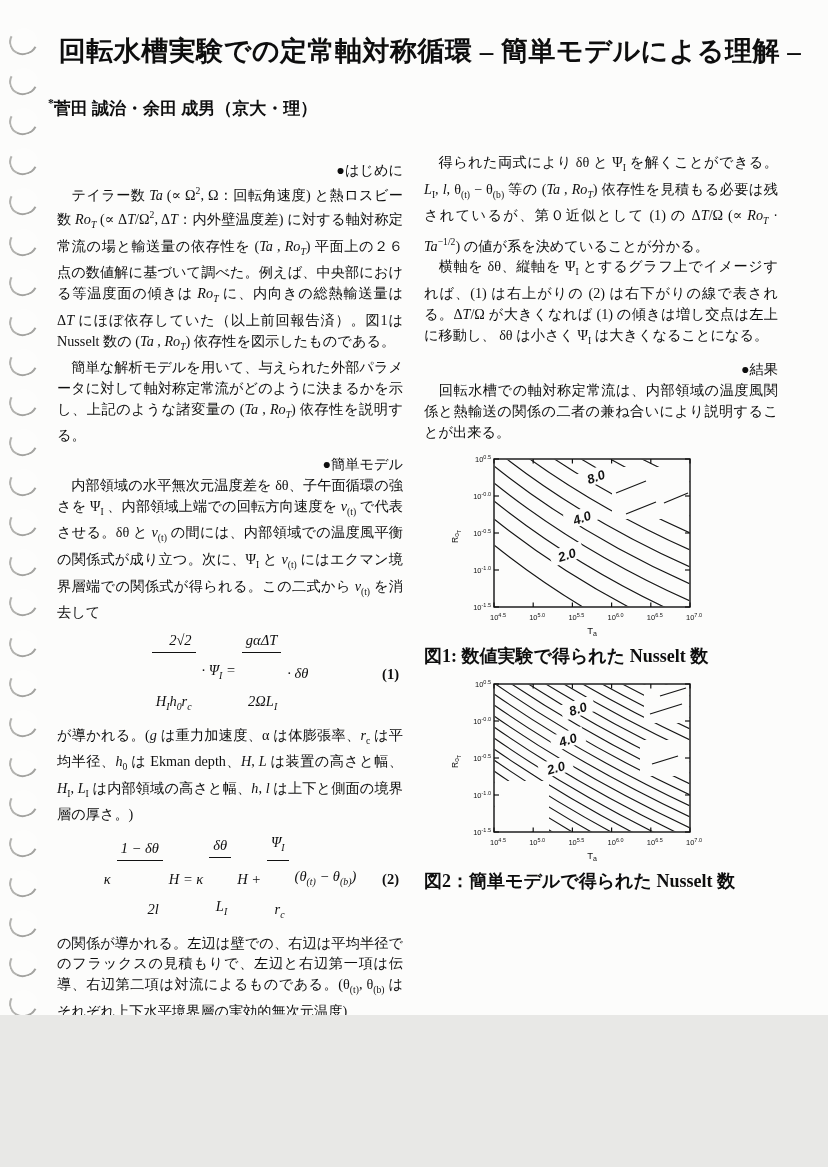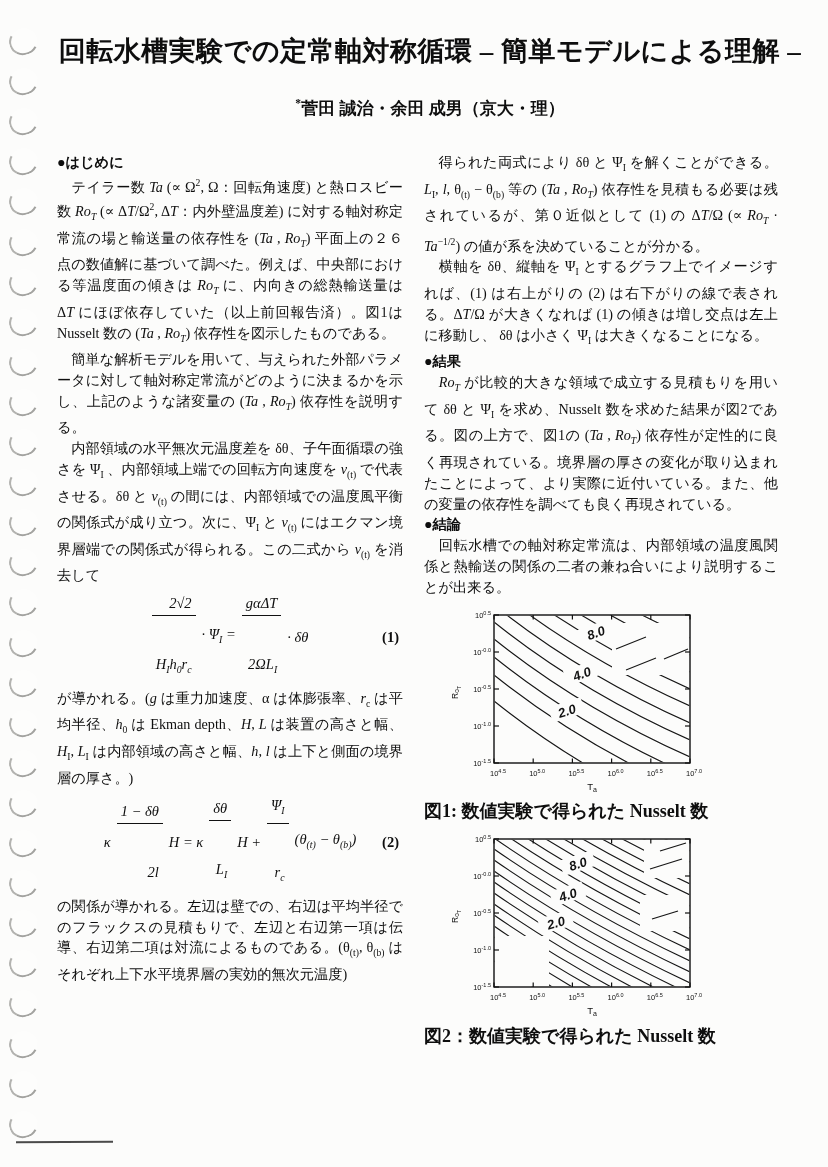--- a/index.html
+++ b/index.html
@@ -1,42 +1,42 @@
 <!DOCTYPE html>
 <html><head>
 <meta charset="utf-8">
 <style>
   html,body{margin:0;padding:0;background:#e8e8e6;}
   .page{
-    position:relative;width:828px;height:1167px;margin:0 auto;
+    position:relative;width:828px;height:1015px;margin:0 auto;
     background:#fcfcfb;color:#0e0e0e;overflow:hidden;
     font-family:"Liberation Serif","DejaVu Serif",serif;
   }
   
   .hole{
     position:absolute;left:9px;width:25px;height:23px;border-radius:50%;
     border:2.4px solid transparent;
     border-left-color:#b3b3b0;border-bottom-color:#a3a3a0;
     transform:rotate(-18deg);
     background:#fdfdfc;
   }
   .scanline{position:absolute;left:16px;top:1141px;width:97px;height:2px;background:#4a4a4a;transform:rotate(-0.4deg);}
   .title{
     position:absolute;top:33px;left:48px;right:16px;text-align:center;
     font-size:27px;font-weight:600;letter-spacing:0.5px;white-space:nowrap;
   }
   .authors{
-    position:absolute;top:97px;left:48px;right:16px;text-align:center;
+    position:absolute;top:97px;left:48px;right:16px;text-align:left;
     font-size:17px;font-weight:600;
   }
   .col{position:absolute;top:152px;font-size:14.2px;line-height:20.8px;text-align:justify;}
   .col-left{left:57px;width:346px;}
   .col-right{left:424px;width:354px;}
   .col p{margin:0;}
-  .col p.sect{font-weight:700;text-align:left;}
+  .col p.sect{font-weight:400;text-align:right;margin-top:8px;}
   i{font-style:italic;}
   sub{font-size:0.68em;}
   sup{font-size:0.68em;}
   
   .equation{
     position:relative;display:flex;align-items:center;justify-content:center;
     margin:7px 0 7px 0;font-size:14.5px;min-height:44px;font-style:italic;
   }
   .equation .eqpart{margin:0 3px;white-space:nowrap;}
   .frac{display:inline-block;vertical-align:middle;text-align:right;margin:0 3px;}
@@ -85,20 +85,21 @@
     </div>
   <div class="scanline"></div>
 
   <div class="title">回転水槽実験での定常軸対称循環 – 簡単モデルによる理解 –</div>
   <div class="authors"><sup>*</sup>菅田 誠治・余田 成男（京大・理）</div>
 
   <div class="col col-left">
     <p class="sect">●はじめに</p>
     <p>　テイラー数 <i>Ta</i> (∝ Ω<sup>2</sup>, Ω：回転角速度) と熱ロスビー数 <i>Ro<sub>T</sub></i> (∝ Δ<i>T</i>/Ω<sup>2</sup>, Δ<i>T</i>：内外壁温度差) に対する軸対称定常流の場と輸送量の依存性を (<i>Ta</i> , <i>Ro<sub>T</sub></i>) 平面上の２６点の数値解に基づいて調べた。例えば、中央部における等温度面の傾きは <i>Ro<sub>T</sub></i> に、内向きの総熱輸送量は Δ<i>T</i> にほぼ依存していた（以上前回報告済）。図1は Nusselt 数の (<i>Ta</i> , <i>Ro<sub>T</sub></i>) 依存性を図示したものである。</p>
     <p>　簡単な解析モデルを用いて、与えられた外部パラメータに対して軸対称定常流がどのように決まるかを示し、上記のような諸変量の (<i>Ta</i> , <i>Ro<sub>T</sub></i>) 依存性を説明する。</p>
+    <p class="sect">●簡単モデル</p>
     <p>　内部領域の水平無次元温度差を δθ、子午面循環の強さを Ψ<sub>I</sub> 、内部領域上端での回転方向速度を <i>v</i><sub>(t)</sub> で代表させる。δθ と <i>v</i><sub>(t)</sub> の間には、内部領域での温度風平衡の関係式が成り立つ。次に、Ψ<sub>I</sub> と <i>v</i><sub>(t)</sub> にはエクマン境界層端での関係式が得られる。この二式から <i>v</i><sub>(t)</sub> を消去して</p>
 
     <div class="equation">
       <span class="frac">
         <span class="num">2√2</span>
         <span class="den"><i>H</i><sub>I</sub><i>h</i><sub>0</sub><i>r</i><sub>c</sub></span>
       </span>
       <span class="eqpart">· Ψ<sub>I</sub> =</span>
       <span class="frac">
         <span class="num"><i>g</i>αΔ<i>T</i></span>
@@ -130,22 +131,20 @@
       <span class="eqnum">(2)</span>
     </div>
 
     <p>の関係が導かれる。左辺は壁での、右辺は平均半径でのフラックスの見積もりで、左辺と右辺第一項は伝導、右辺第二項は対流によるものである。(θ<sub>(t)</sub>, θ<sub>(b)</sub> はそれぞれ上下水平境界層の実効的無次元温度)</p>
   </div>
 
   <div class="col col-right">
     <p>　得られた両式により δθ と Ψ<sub>I</sub> を解くことができる。<i>L</i><sub>I</sub>, <i>l</i>, θ<sub>(t)</sub> − θ<sub>(b)</sub> 等の (<i>Ta</i> , <i>Ro<sub>T</sub></i>) 依存性を見積もる必要は残されているが、第０近似として (1) の Δ<i>T</i>/Ω (∝ <i>Ro<sub>T</sub></i> · <i>Ta</i><sup>−1/2</sup>) の値が系を決めていることが分かる。</p>
     <p>　横軸を δθ、縦軸を Ψ<sub>I</sub> とするグラフ上でイメージすれば、(1) は右上がりの (2) は右下がりの線で表される。Δ<i>T</i>/Ω が大きくなれば (1) の傾きは増し交点は左上に移動し、 δθ は小さく Ψ<sub>I</sub> は大きくなることになる。</p>
     <p class="sect">●結果</p>
-    <p>　<i>Ro<sub>T</sub></i> が比較的大きな領域で成立する見積もりを用いて δθ と Ψ<sub>I</sub> を求め、Nusselt 数を求めた結果が図2である。図の上方で、図1の (<i>Ta</i> , <i>Ro<sub>T</sub></i>) 依存性が定性的に良く再現されている。境界層の厚さの変化が取り込まれたことによって、より実際に近付いている。また、他の変量の依存性を調べても良く再現されている。</p>
-    <p class="sect">●結論</p>
     <p>　回転水槽での軸対称定常流は、内部領域の温度風関係と熱輸送の関係の二者の兼ね合いにより説明することが出来る。</p>
 
     <div class="figblock">
       <svg width="262" height="188">
           <defs>
             <clipPath id="clip0">
               <rect x="46.7" y="7.7" width="194.6" height="146.6"></rect>
             </clipPath>
           </defs>
           <g clip-path="url(#clip0)" stroke="#161616" stroke-width="1.15" fill="none">
@@ -304,16 +303,16 @@
           <text x="43" y="121" text-anchor="end" font-size="7.5" fill="#111"><tspan>10</tspan><tspan font-size="5.5" dy="-3">-1.0</tspan></text>
           <line x1="46" y1="155" x2="51" y2="155" stroke="#111" stroke-width="1.2"></line>
           <line x1="237" y1="155" x2="242" y2="155" stroke="#111" stroke-width="1.2"></line>
           <text x="43" y="158" text-anchor="end" font-size="7.5" fill="#111"><tspan>10</tspan><tspan font-size="5.5" dy="-3">-1.5</tspan></text>
           <text x="144" y="182" text-anchor="middle" font-size="9.5" fill="#111"><tspan>T</tspan><tspan font-size="7" dy="1.5">a</tspan></text>
           <g transform="translate(10,91) rotate(-90)">
             <text x="0" y="0" font-size="8.5" fill="#111"><tspan>R</tspan><tspan font-size="6.5" dy="1">o</tspan><tspan font-size="5.5" dy="1.5">T</tspan></text>
           </g>
         </svg>
     </div>
-    <p class="figcap">図2：数値実験で得られた Nusselt 数</p>
+    <p class="figcap">図2：簡単モデルで得られた Nusselt 数</p>
   </div>
 
 </div>
 
 </body></html>

